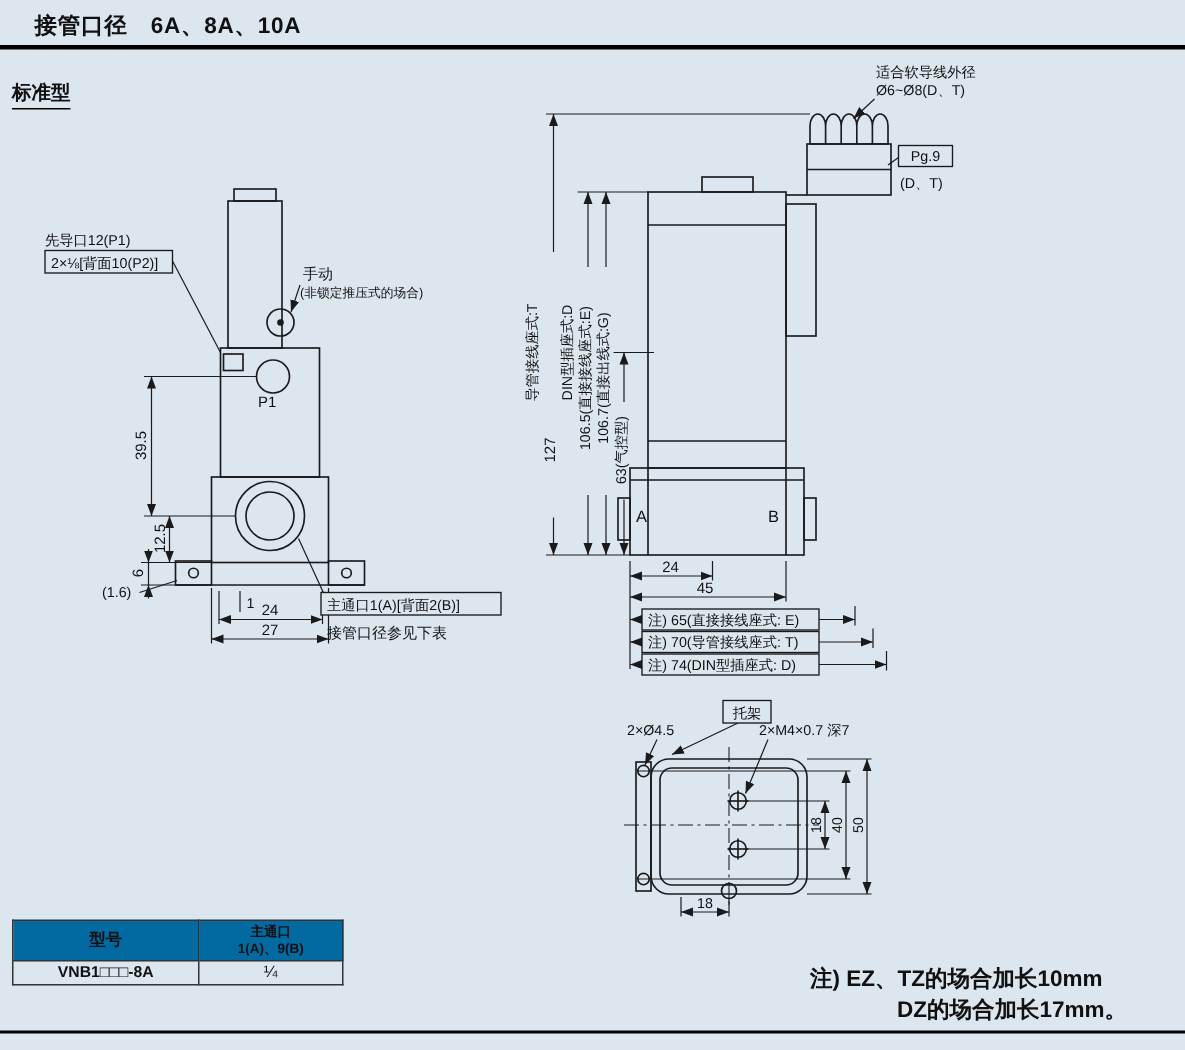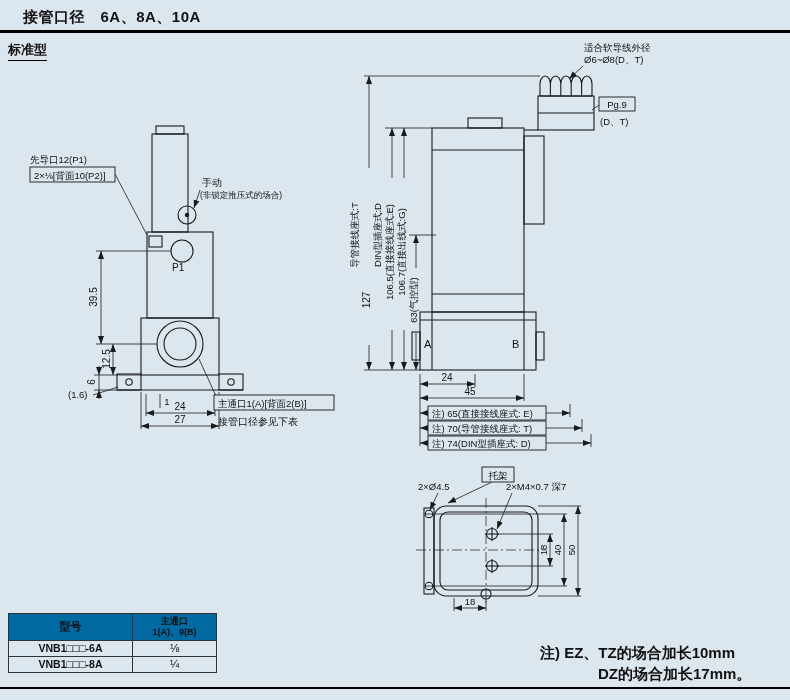--- a/index.html
+++ b/index.html
@@ -4,38 +4,38 @@
 <style>
   * { margin:0; padding:0; box-sizing:border-box; }
   html,body { width:790px; height:700px; }
   body {
     background:#dce6ef;
     font-family:"Liberation Sans","DejaVu Sans",sans-serif;
     color:#111; position:relative; overflow:hidden;
   }
   .page-title { position:absolute; left:23px; top:8px; font-size:15px; font-weight:bold; letter-spacing:.5px; }
   .title-rule { position:absolute; left:0; top:30px; width:790px; height:3px; background:#000; }
-  .subtitle { position:absolute; left:8px; top:41px; font-size:13px; font-weight:bold; border-bottom:1.5px solid #000; padding-bottom:1px;text-align:right; }
+  .subtitle { position:absolute; left:8px; top:53px; font-size:13px; font-weight:bold; border-bottom:1.5px solid #000; padding-bottom:1px;text-align:right; }
   .bottom-rule { position:absolute; left:0; top:687px; width:790px; height:2px; background:#000; }
 
   svg.drawing { position:absolute; left:0; top:0; }
   .ol   { fill:none; stroke:#1a1a1a; stroke-width:1.1; }
   .dim  { fill:none; stroke:#1a1a1a; stroke-width:.8; }
   .cl   { fill:none; stroke:#1a1a1a; stroke-width:.7; stroke-dasharray:10 3 2 3; }
   .lblbox { fill:#dce6ef; stroke:#1a1a1a; stroke-width:.9; }
   .fillDark { fill:#1a1a1a; stroke:none; }
   svg text { font-family:"Liberation Sans","DejaVu Sans",sans-serif; fill:#111; stroke:none; }
   .t85{font-size:8.5px} .t9{font-size:9.5px} .t10{font-size:10px} .t11{font-size:11px}
   .mid{text-anchor:middle}
 
   table.model-table { position:absolute; left:8px; top:613px; border-collapse:collapse; }
   .model-table th,.model-table td { border:1px solid #333; text-align:center; vertical-align:middle; }
   .model-table th { background:#0369a1; font-weight:bold; }
   th.col-model { width:124px; font-size:11px; height:26px; }
-  th.col-port  { width:84px; font-size:9px; line-height:1.2; padding:2px 0; }
+  th.col-port  { width:96px; font-size:9px; line-height:1.2; padding:2px 0; }
   td.model-cell { font-weight:bold; font-size:10.5px; height:16px; }
   td.port-cell  { font-size:11px; }
 
   .footnote { position:absolute; left:540px; top:642px; font-size:15px; font-weight:bold; line-height:1.4; }
   .footnote .fn2 { margin-left:18px;padding-left:40px; }
 </style>
 </head>
 <body>
 
 <div class="page-title">接管口径　6A、8A、10A</div>
@@ -238,24 +238,20 @@
     <tr>
       <th class="col-model">型号</th>
       <th class="col-port">
         <div>主通口</div>
         <div>1(A)、9(B)</div>
       </th>
     </tr>
   </thead>
   <tbody>
     <tr>
-      <td class="model-cell">VNB1□□□-6A</td>
-      <td class="port-cell">⅛</td>
-    </tr>
-    <tr>
       <td class="model-cell">VNB1□□□-8A</td>
       <td class="port-cell">¼</td>
     </tr>
   </tbody>
 </table>
 
 <div class="footnote">
   <div>注) EZ、TZ的场合加长10mm</div>
   <div class="fn2">DZ的场合加长17mm。</div>
 </div>

